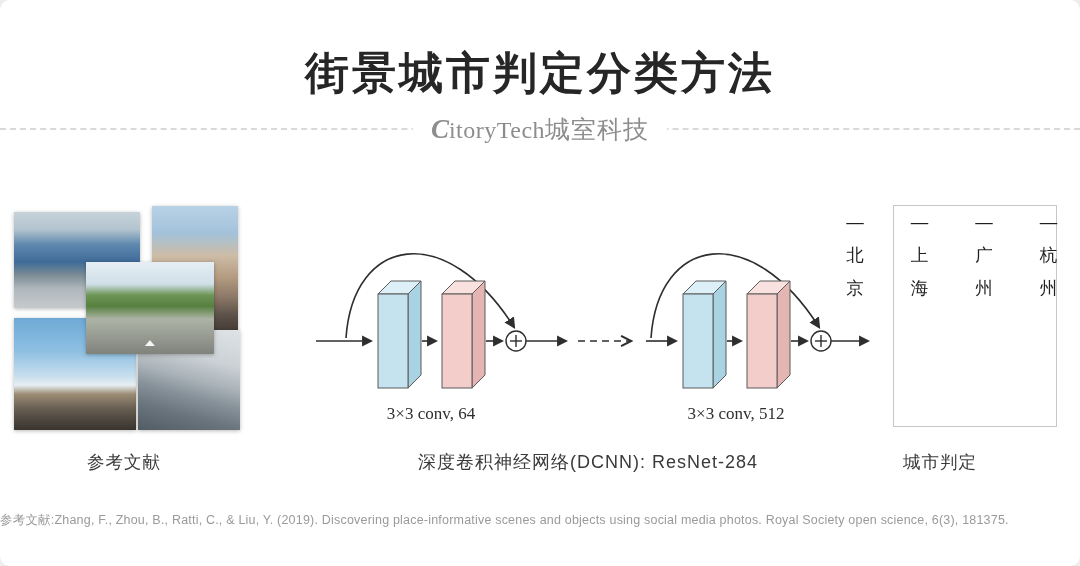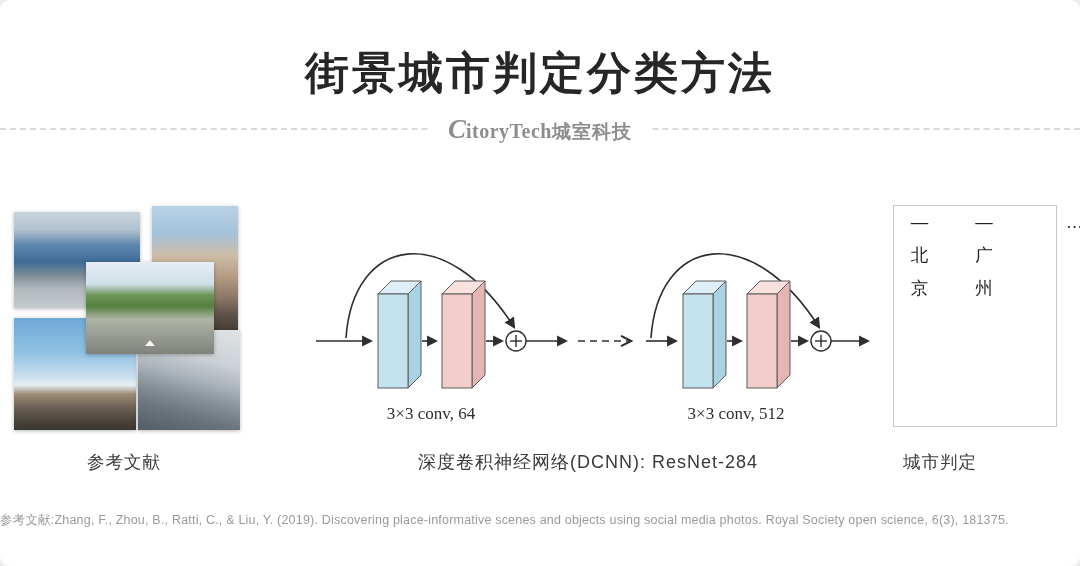--- a/index.html
+++ b/index.html
@@ -7,22 +7,22 @@
   .slide{position:relative;width:1080px;height:566px;background:#ffffff;border-radius:10px;overflow:hidden;margin:0 auto;}
 
   
   .title{position:absolute;top:44px;left:0;width:100%;text-align:center;
          font-size:44px;font-weight:700;color:#262626;letter-spacing:3px;}
   .divider{position:absolute;top:128px;left:0;right:0;border-top:2px dashed #d9d9d9;}
   .logo{position:absolute;top:129px;left:50%;transform:translate(-50%,-50%);
         background:#fff;padding:0 18px;color:#8d8d8d;white-space:nowrap;
         font-family:"Liberation Serif","DejaVu Serif",serif;}
   .logo .initial{font-size:27px;font-style:italic;font-weight:600;}
-  .logo .latin{font-size:20px;letter-spacing:.5px;font-weight:bold;}
-  .logo .cjk{font-size:19px;font-weight:700;letter-spacing:1px;}
+  .logo .latin{font-size:24px;letter-spacing:.5px;}
+  .logo .cjk{font-size:25px;font-weight:400;letter-spacing:1px;}
 
   
   .collage{position:absolute;left:12px;top:206px;width:224px;height:232px;}
   .photo{position:absolute;box-shadow:0 1px 4px rgba(0,0,0,.28);}
   .photo-warehouse{left:2px;top:6px;width:126px;height:96px;z-index:1;
     background:linear-gradient(180deg,#c7d3da 0%,#b3c4cf 18%,#5e88ae 34%,#3f6b97 52%,#7d8c96 66%,#b0b8bd 80%,#c5cacc 100%);}
   .photo-buildings{left:140px;top:0;width:86px;height:124px;z-index:1;
     background:linear-gradient(180deg,#b8d2e6 0%,#a3c2da 22%,#cdbca6 40%,#b39a80 58%,#8a7766 74%,#5d5149 88%,#463e37 100%);}
   .photo-road{left:74px;top:56px;width:128px;height:92px;z-index:3;
     background:linear-gradient(180deg,#e6eef4 0%,#cfdfe9 24%,#6d9556 36%,#57803f 48%,#adb3a6 62%,#989c93 80%,#7f837c 100%);}
@@ -144,21 +144,23 @@
         <path class="plus-stroke" d="M517,135 H529"></path>
         <path class="plus-stroke" d="M523,129 V141"></path>
       </g>
       <path class="net-line" d="M533,135 H570" marker-end="url(#arrow)"></path>
       <text class="conv-label" x="438" y="213" text-anchor="middle">3×3 conv, 512</text>
     </g>
   </svg>
 
   <div class="cities-box">
     <div class="city-item">— 北京</div>
+    <div class="city-item">— 上海</div>
     <div class="city-item">— 广州</div>
+    <div class="city-item">— 杭州</div>
     <div class="city-item ellipsis">…</div>
   </div>
 
   <div class="caption caption-street">参考文献</div>
   <div class="caption caption-network">深度卷积神经网络(DCNN): ResNet-284</div>
   <div class="caption caption-cities">城市判定</div>
 
   <div class="footer">参考文献:Zhang, F., Zhou, B., Ratti, C., &amp; Liu, Y. (2019). Discovering place-informative scenes and objects using social media photos. Royal Society open science, 6(3), 181375.</div>
 
 </div>

